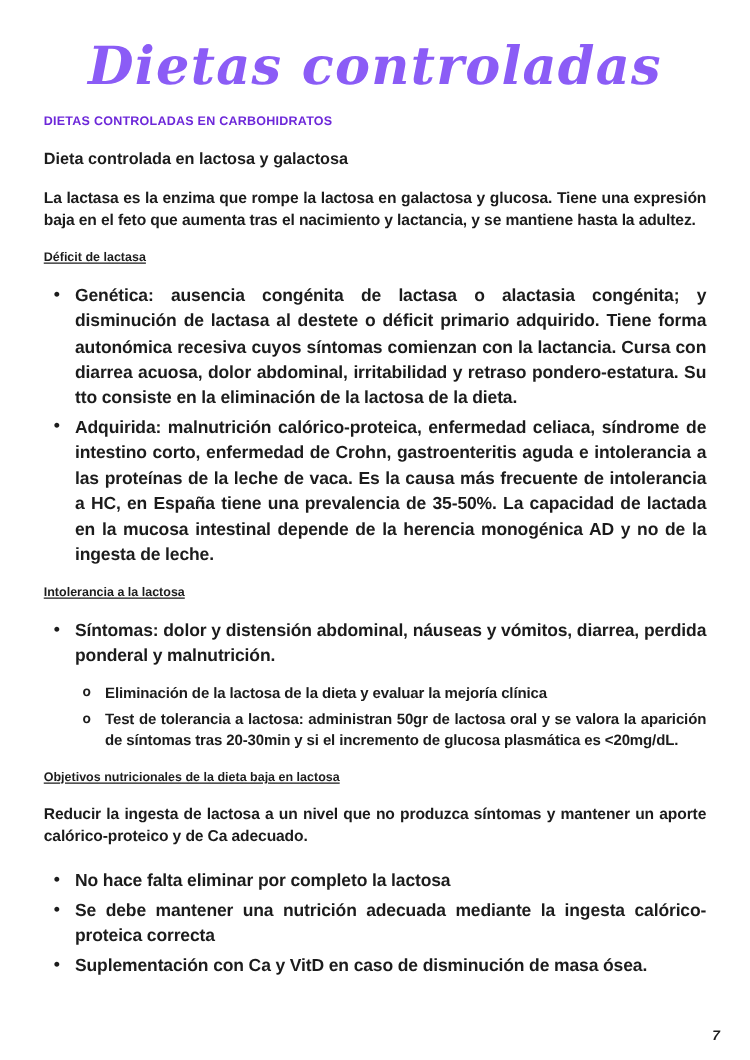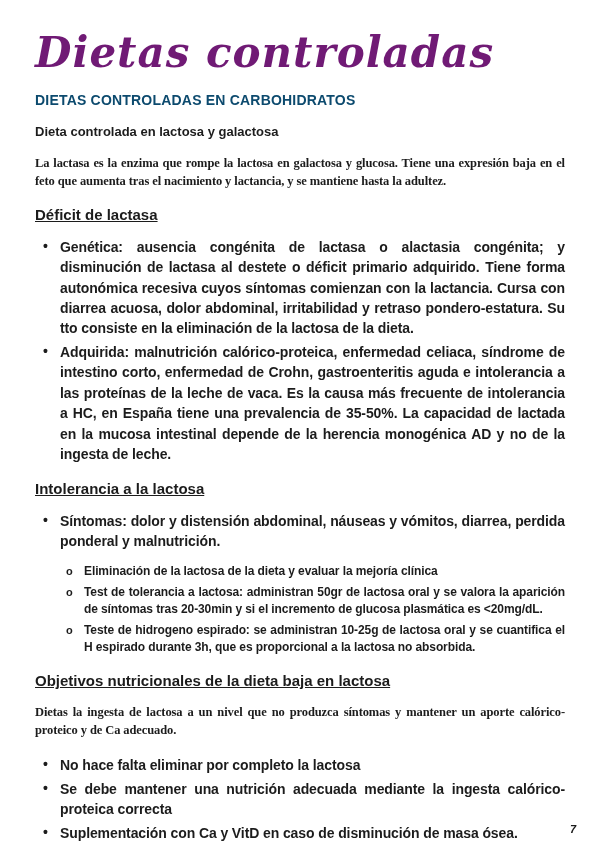--- a/index.html
+++ b/index.html
@@ -11,55 +11,55 @@
     margin: 0 auto;
     background: #ffffff;
     overflow: hidden;
     font-family: "Liberation Sans", sans-serif;
     color: #1c1c1c;
   }
   .content {
     padding: 24px 35px 0 35px;
   }
   .script-title {
+    text-align: center;
     font-family: "DejaVu Serif", serif;
     font-style: italic;
     font-weight: 700;
     font-size: 42px;
     line-height: 1.1;
     letter-spacing: 1px;
-    color: #701a75;
+    color: #8b5cf6;
     margin: 6px 0 16px 0;
   }
   .pink-heading {
-    color: #0c4a6e;
-    font-size: 14px;
+    color: #6d28d9;
+    font-size: 10px;
     font-weight: 700;
     letter-spacing: 0.2px;
     margin: 0 0 16px 0;
   }
   .bold-heading {
     font-size: 13px;
     font-weight: 700;
     margin: 0 0 15px 0;
   }
   .underline-heading {
-    font-size: 15px;
+    font-size: 10px;
     font-weight: 700;
     text-decoration: underline;
     margin: 15px 0 14px 0;
   }
   .body-text {
     font-size: 12.5px;
     font-weight: 700;
     letter-spacing: -0.1px;
     line-height: 1.46;
     text-align: justify;
     margin: 0 0 14px 0;
-    font-family: Liberation Serif, serif;
   }
   ul.bullets {
     list-style: none;
     margin: 0 0 12px 0;
     padding: 0;
   }
   ul.bullets > li {
     position: relative;
     padding-left: 25px;
     font-size: 14px;
@@ -131,26 +131,25 @@
 
     <h4 class="underline-heading">Intolerancia a la lactosa</h4>
 
     <ul class="bullets">
       <li>Síntomas: dolor y distensión abdominal, náuseas y vómitos, diarrea, perdida ponderal y malnutrición.</li>
     </ul>
 
     <ul class="sub-bullets">
       <li>Eliminación de la lactosa de la dieta y evaluar la mejoría clínica</li>
       <li>Test de tolerancia a lactosa: administran 50gr de lactosa oral y se valora la aparición de síntomas tras 20-30min y si el incremento de glucosa plasmática es &lt;20mg/dL.</li>
-      <li>Teste de hidrogeno espirado: se administran 10-25g de lactosa oral y se cuantifica el H espirado durante 3h, que es proporcional a la lactosa no absorbida.</li>
     </ul>
 
     <h4 class="underline-heading">Objetivos nutricionales de la dieta baja en lactosa</h4>
 
-    <p class="body-text">Dietas la ingesta de lactosa a un nivel que no produzca síntomas y mantener un aporte calórico-proteico y de Ca adecuado.</p>
+    <p class="body-text">Reducir la ingesta de lactosa a un nivel que no produzca síntomas y mantener un aporte calórico-proteico y de Ca adecuado.</p>
 
     <ul class="bullets" style="margin-top:16px;">
       <li>No hace falta eliminar por completo la lactosa</li>
       <li>Se debe mantener una nutrición adecuada mediante la ingesta calórico-proteica correcta</li>
       <li>Suplementación con Ca y VitD en caso de disminución de masa ósea.</li>
     </ul>
 
   </div>
 
   <div class="page-number">7</div>

